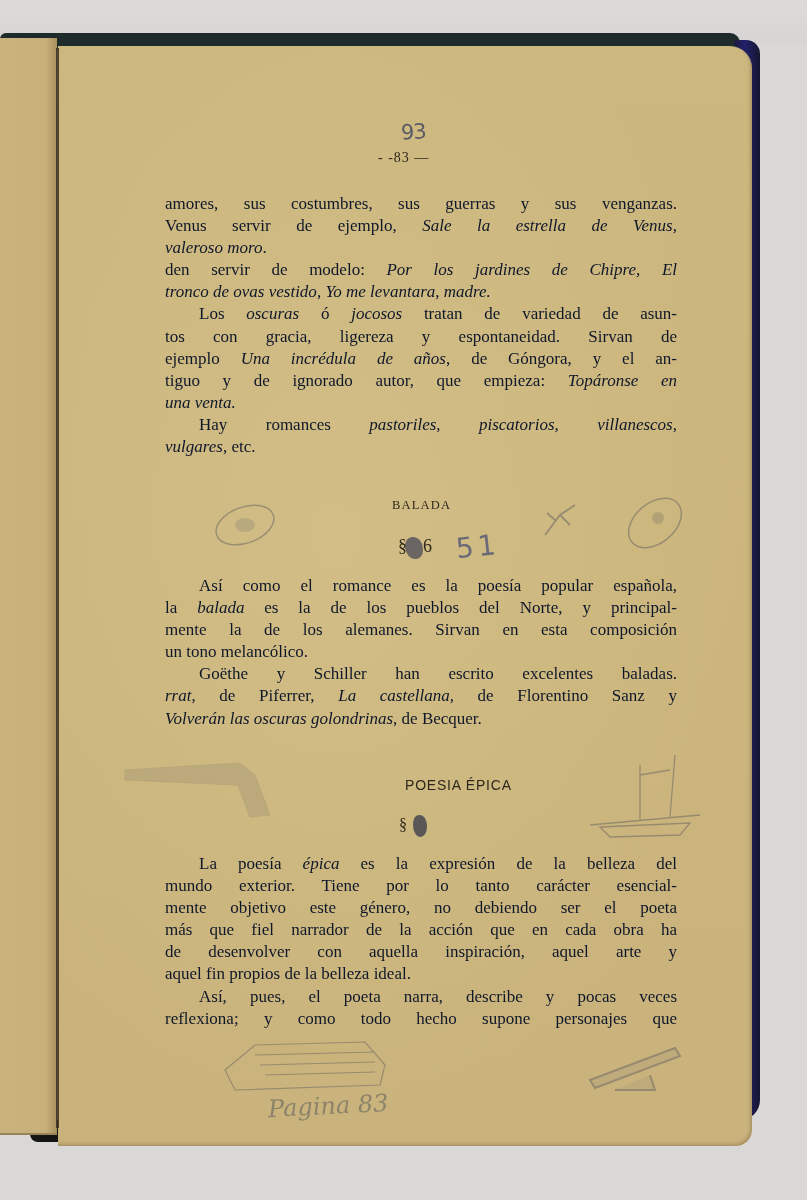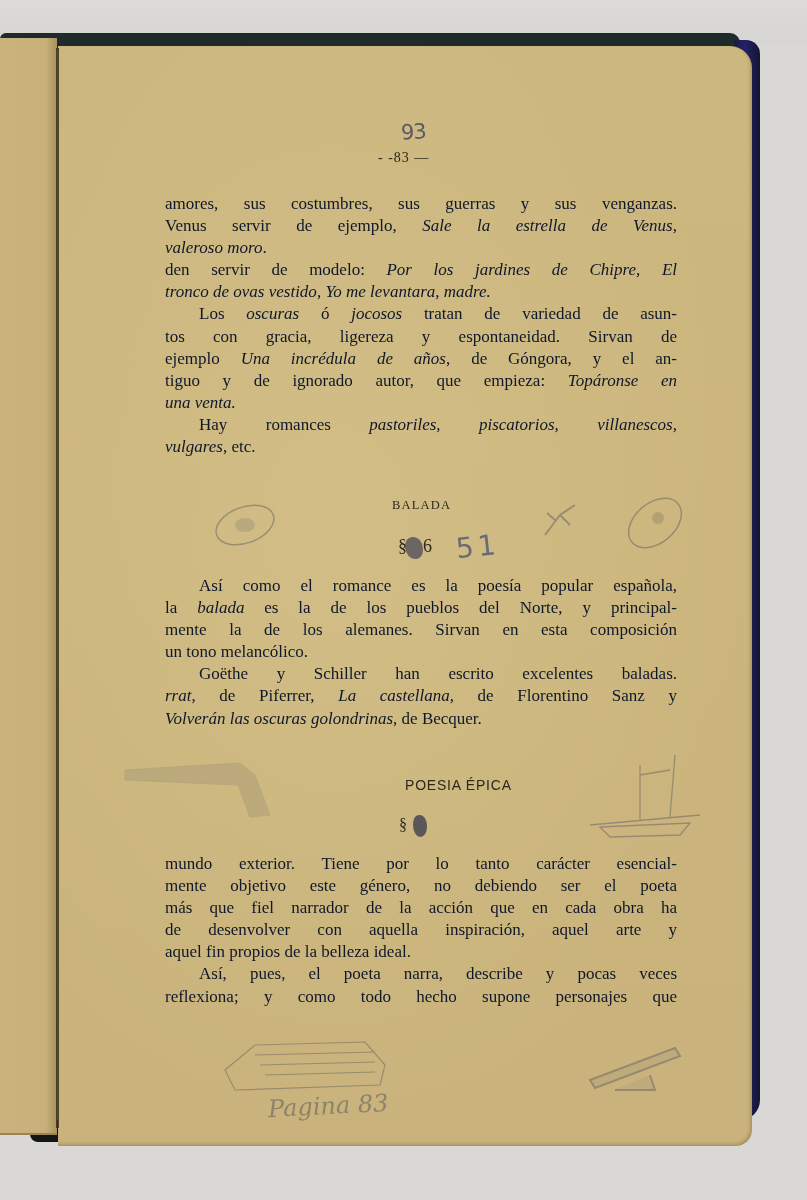--- a/index.html
+++ b/index.html
@@ -162,20 +162,21 @@
   <div class="line last"><span>un tono melancólico.</span></div>
   <div class="line indent"><span>Goëthe y Schiller han escrito excelentes baladas.</span></div>
   <div class="line"><span class="it">rrat</span><span>, de Piferrer, </span><span class="it">La castellana,</span><span> de Florentino Sanz y</span></div>
   <div class="line last"><span class="it">Volverán las oscuras golondrinas</span><span>, de Becquer.</span></div>
 </div>
 
 <div class="heading-epica">POESIA ÉPICA</div>
 <div class="section-epica"><span>§</span><span class="blot"></span></div>
 
 <div class="text-block" style="top:853px">
+  <div class="line indent"><span>La poesía </span><span class="it">épica</span><span> es la expresión de la belleza del</span></div>
   <div class="line"><span>mundo exterior. Tiene por lo tanto carácter esencial-</span></div>
   <div class="line"><span>mente objetivo este género, no debiendo ser el poeta</span></div>
   <div class="line"><span>más que fiel narrador de la acción que en cada obra ha</span></div>
   <div class="line"><span>de desenvolver con aquella inspiración, aquel arte y</span></div>
   <div class="line last"><span>aquel fin propios de la belleza ideal.</span></div>
   <div class="line indent"><span>Así, pues, el poeta narra, describe y pocas veces</span></div>
   <div class="line"><span>reflexiona; y como todo hecho supone personajes que</span></div>
 </div>
 
 <div class="pencil-footer">Pagina 83</div>

